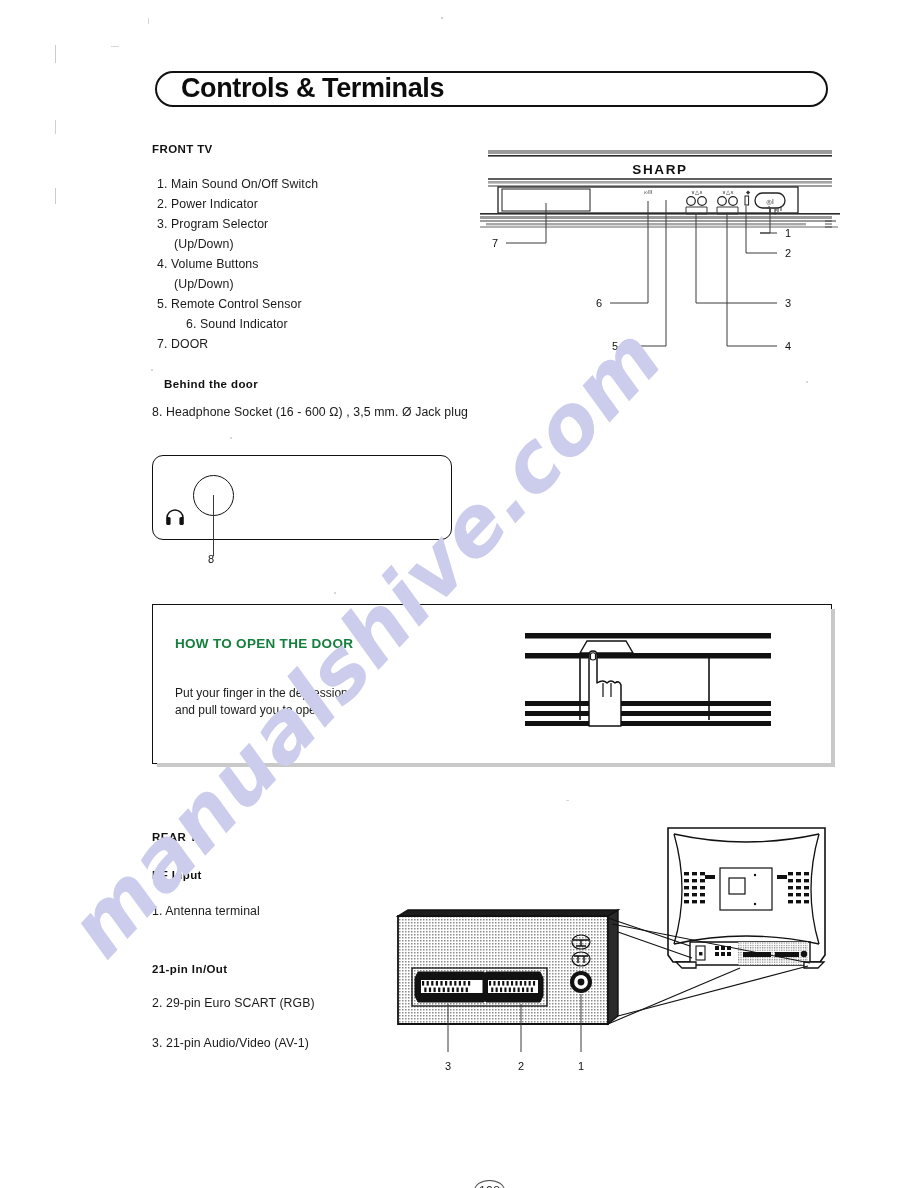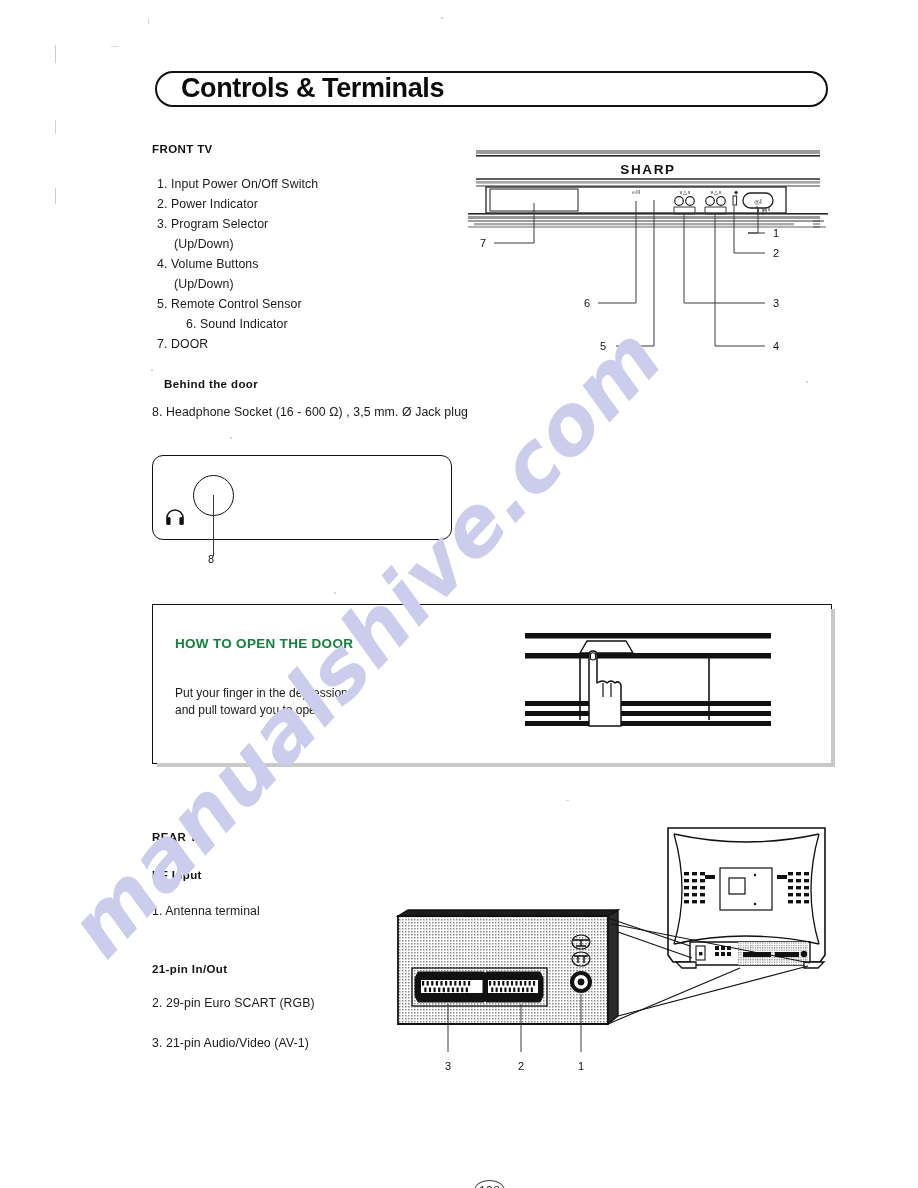--- a/index.html
+++ b/index.html
@@ -82,21 +82,21 @@
   }
   .callout-num {
     font-size: 11px;
     color: #111;
     font-family: "Liberation Sans", sans-serif;
   }
 
   
   #front-diagram {
     position: absolute;
-    left: 468px; top: 143px;
+    left: 480px; top: 143px;
     width: 360px; height: 215px;
     z-index: 3;
   }
 
   
   #hp-panel {
     position: absolute;
     left: 152px; top: 455px;
     width: 300px; height: 85px;
     border: 1.6px solid #111;
@@ -197,21 +197,21 @@
 <div id="title-pill">
   <span class="t">Controls &amp; Terminals</span>
 </div>
 
 <div class="abs sec-head" style="left:152px;top:143px;text-align:right;">FRONT TV</div>
 
 <div class="abs" style="left:152px;top:177px;">
   <div style="position:relative;height:180px;width:330px;">
     <div class="li" style="position:absolute;left:5px;top:0px;">
       <span>1.</span>
-      <span>Input Power On/Off Switch</span>
+      <span>Main Sound On/Off Switch</span>
     </div>
     <div class="li" style="position:absolute;left:5px;top:20px;">
       <span>2.</span>
       <span>Power Indicator</span>
     </div>
     <div class="li" style="position:absolute;left:5px;top:40px;">
       <span>3.</span>
       <span>Program Selector</span>
     </div>
     <div class="li" style="position:absolute;left:22px;top:60px;">(Up/Down)</div>

